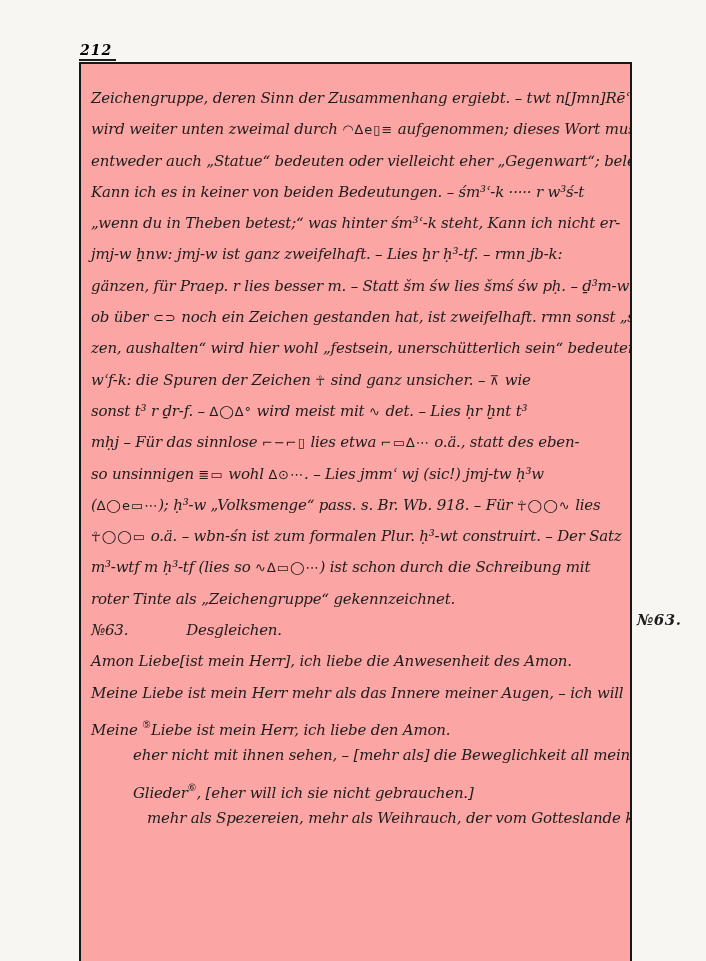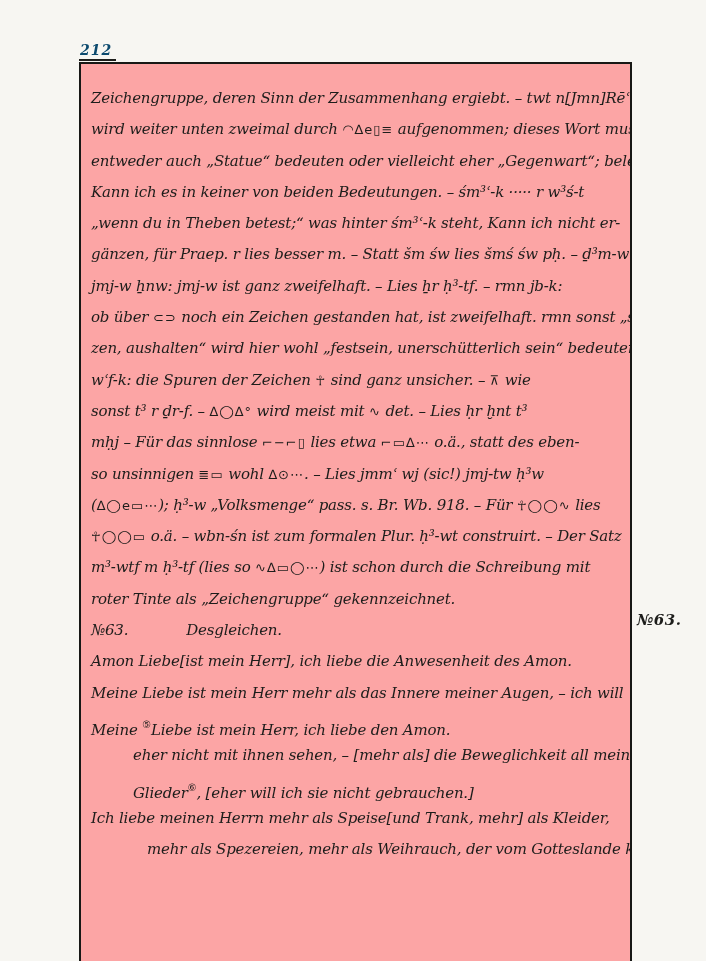--- a/index.html
+++ b/index.html
@@ -6,21 +6,21 @@
     margin: 0; padding: 0;
     width: 706px; height: 961px;
     background: #f7f6f2;
     font-family: "DejaVu Serif", serif;
     overflow: hidden;
   }
   .scan { position: absolute; inset: 0; width: 706px; height: 961px; }
   .pagenum {
     position: absolute; left: 79px; top: 42px;
     font-style: italic; font-size: 14px; font-weight: bold;
-    color: #0c4a6e;
+    color: #000000;
     border-bottom: 2px solid #1d1d1b;
     padding: 0 4px 1px 1px;
     letter-spacing: 1px;
   }
   .frame {
     position: absolute; left: 79px; top: 62px;
     width: 553px; height: 922px;
     border: 2.5px solid #181816;
     box-sizing: border-box;
     padding: 19px 4px 0 10px;
@@ -65,37 +65,36 @@
 <div class="scan">
   <div class="pagenum">212</div>
 
   <div class="frame">
     <div class="text">
         <div class="line"><span class="txt">Zeichengruppe, deren Sinn der Zusammenhang ergiebt. – twt n[Jmn]Rēʿ</span></div>
         <div class="line"><span class="txt">wird weiter unten zweimal durch </span><span class="glyph">◠∆e▯≡</span><span class="txt"> aufgenommen; dieses Wort muss</span></div>
         <div class="line"><span class="txt">entweder auch „Statue“ bedeuten oder vielleicht eher „Gegenwart“; belegen</span></div>
         <div class="line"><span class="txt">Kann ich es in keiner von beiden Bedeutungen. – śm³ʿ-k ····· r w³ś-t</span></div>
         <div class="line"><span class="txt">„wenn du in Theben betest;“ was hinter śm³ʿ-k steht, Kann ich nicht er-</span></div>
+        <div class="line"><span class="txt">jmj-w ẖnw: jmj-w ist ganz zweifelhaft. – Lies ẖr ḥ³-tf. – rmn jb-k:</span></div>
         <div class="line"><span class="txt">gänzen, für Praep. r lies besser m. – Statt šm św lies šmś św pḥ. – ḏ³m-w</span></div>
-        <div class="line"><span class="txt">jmj-w ẖnw: jmj-w ist ganz zweifelhaft. – Lies ẖr ḥ³-tf. – rmn jb-k:</span></div>
         <div class="line"><span class="txt">ob über </span><span class="glyph">⊂⊃</span><span class="txt"> noch ein Zeichen gestanden hat, ist zweifelhaft. rmn sonst „stüt-</span></div>
         <div class="line"><span class="txt">zen, aushalten“ wird hier wohl „festsein, unerschütterlich sein“ bedeuten.–</span></div>
         <div class="line"><span class="txt">wʿf-k: die Spuren der Zeichen </span><span class="glyph">☥</span><span class="txt"> sind ganz unsicher. – </span><span class="glyph">⊼</span><span class="txt"> wie</span></div>
         <div class="line"><span class="txt">sonst t³ r ḏr-f. – </span><span class="glyph">∆◯∆°</span><span class="txt"> wird meist mit </span><span class="glyph">∿</span><span class="txt"> det. – Lies ḥr ḫnt t³</span></div>
         <div class="line"><span class="txt">mḥj – Für das sinnlose </span><span class="glyph">⌐−⌐▯</span><span class="txt"> lies etwa </span><span class="glyph">⌐▭∆⋯</span><span class="txt"> o.ä., statt des eben-</span></div>
         <div class="line"><span class="txt">so unsinnigen </span><span class="glyph">≣▭</span><span class="txt"> wohl </span><span class="glyph">∆⊙⋯</span><span class="txt">. – Lies jmmʿ wj (sic!) jmj-tw ḥ³w</span></div>
         <div class="line"><span class="txt">(</span><span class="glyph">∆◯e▭⋯</span><span class="txt">); ḥ³-w „Volksmenge“ pass. s. Br. Wb. 918. – Für </span><span class="glyph">☥◯◯∿</span><span class="txt"> lies</span></div>
         <div class="line"><span class="glyph">☥◯◯▭</span><span class="txt"> o.ä. – wbn-śn ist zum formalen Plur. ḥ³-wt construirt. – Der Satz</span></div>
         <div class="line"><span class="txt">m³-wtf m ḥ³-tf (lies so </span><span class="glyph">∿∆▭◯⋯</span><span class="txt">) ist schon durch die Schreibung mit</span></div>
         <div class="line"><span class="txt">roter Tinte als „Zeichengruppe“ gekennzeichnet.</span></div>
         <div class="line"><span class="txt">№63.</span><span class="tab">Desgleichen.</span></div>
         <div class="line"><span class="txt">Amon Liebe[ist mein Herr], ich liebe die Anwesenheit des Amon.</span></div>
         <div class="line"><span class="txt">Meine Liebe ist mein Herr mehr als das Innere meiner Augen, – ich will</span></div>
         <div class="line"><span class="txt">Meine </span><span class="sup">⑤</span><span class="txt">Liebe ist mein Herr, ich liebe den Amon.</span></div>
         <div class="line ind1"><span class="txt">eher nicht mit ihnen sehen, – [mehr als] die Beweglichkeit all meiner</span></div>
         <div class="line ind1"><span class="txt">Glieder</span><span class="sup">⑥</span><span class="txt">, [eher will ich sie nicht gebrauchen.]</span></div>
-        <div class="line"><span class="txt">Ich liebe meinen Herrn mehr als Speise[und Trank, mehr] als Kleider,</span></div>
         <div class="line ind2"><span class="txt">mehr als Spezereien, mehr als Weihrauch, der vom Gotteslande kommt,</span></div>
       </div>
   </div>
 
   <div class="margin-note">№63.</div>
 </div>
 
 </body></html>

